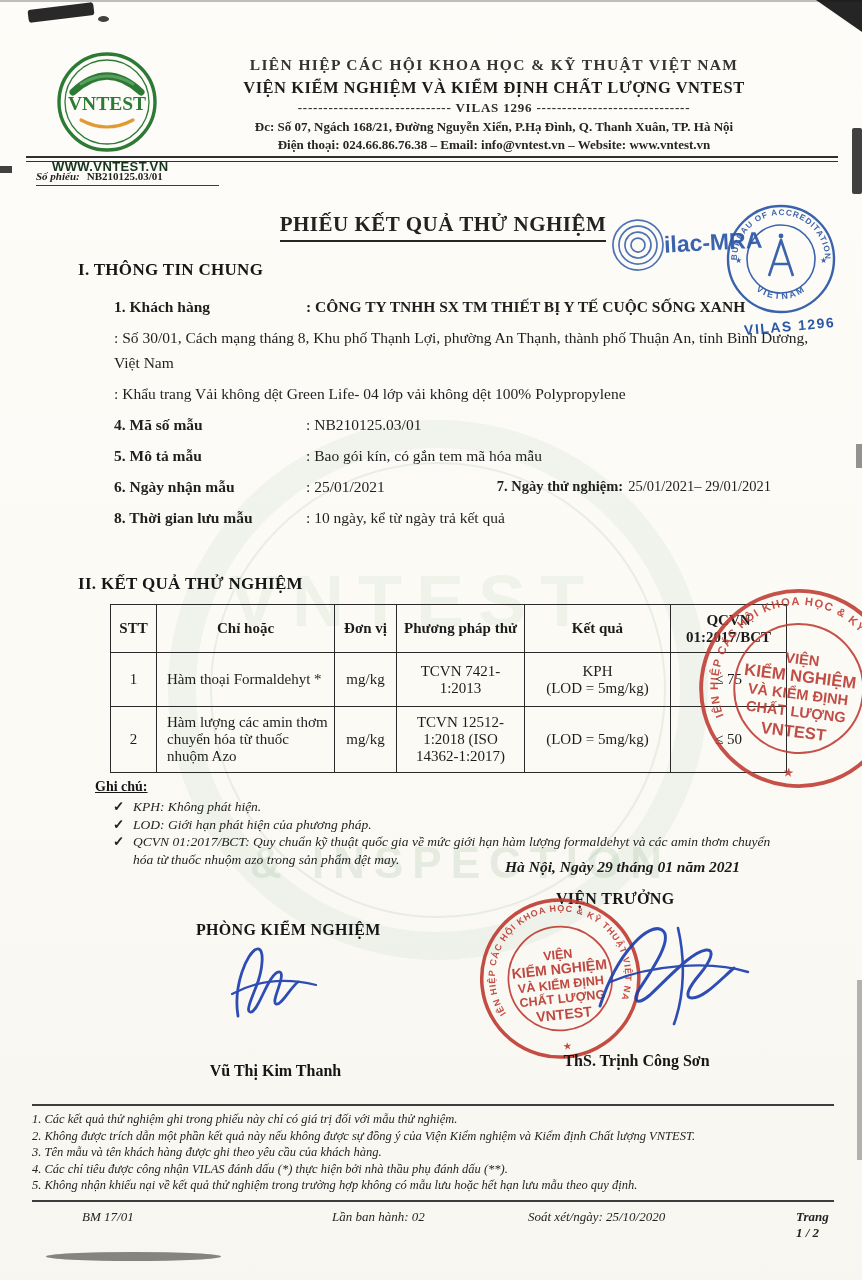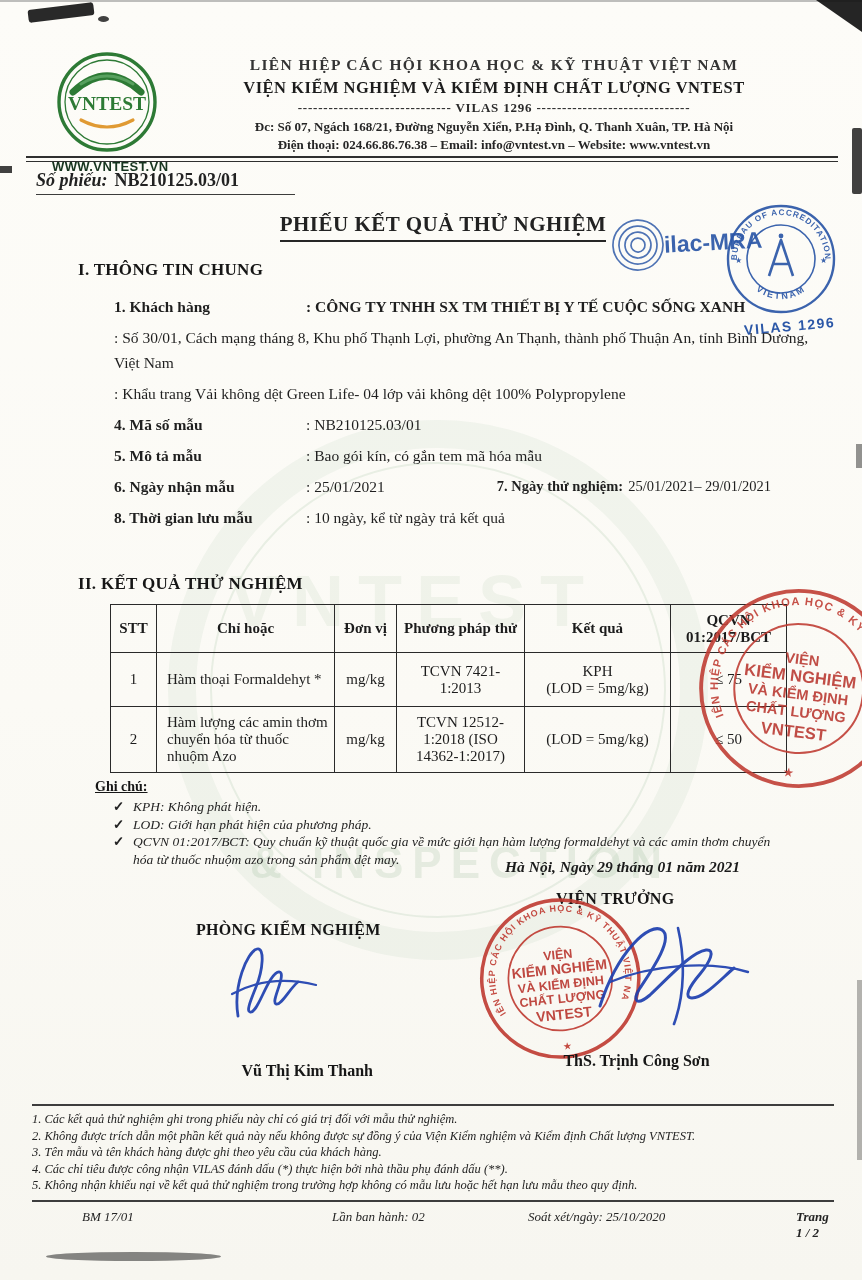--- a/index.html
+++ b/index.html
@@ -24,21 +24,21 @@
   .logo-caption { font-family:"Liberation Sans",sans-serif; font-size:13px; font-weight:bold;
     color:#17351f; letter-spacing:.4px; margin-top:1px; }
   .org-block { position:absolute; left:168px; top:56px; width:652px; text-align:center; z-index:2; }
   .org1 { font-size:15.5px; font-weight:bold; letter-spacing:1.4px; color:#343434; }
   .org2 { font-size:16.5px; font-weight:bold; letter-spacing:.5px; color:#1c1c1c; margin-top:4px; }
   .vilas-line { font-size:13px; font-weight:bold; margin-top:2px; letter-spacing:.8px; color:#2b2b2b; }
   .addr { font-size:13px; font-weight:bold; margin-top:3px; color:#262626; }
   .contact { font-size:13px; font-weight:bold; margin-top:2px; color:#262626; }
   .rule-double { position:absolute; left:26px; right:24px; top:156px; height:6px;
     border-top:2.6px solid #2f2f2f; border-bottom:1.4px solid #2f2f2f; z-index:2; }
-  .so-phieu { position:absolute; left:36px; top:170px; font-size:18px;
+  .so-phieu { position:absolute; left:36px; top:170px; font-size:11px;
     border-bottom:1.6px solid #3c3c3c; padding:0 56px 3px 0; z-index:2; }
   .so-phieu .lbl { font-style:italic; font-weight:bold; }
   .so-phieu .val { font-weight:bold; margin-left:7px; }
   .doc-title { position:absolute; top:212px; left:0; width:100%; text-align:center; z-index:2; }
   .doc-title span { display:inline-block; transform:translateX(12px); font-size:21px; font-weight:bold;
     letter-spacing:.5px; border-bottom:2px solid #262626; padding-bottom:3px; }
   
   .sec-heading { position:absolute; left:78px; font-size:17px; font-weight:bold; letter-spacing:.3px; z-index:2; color:#161616; }
   #sec1 { top:260px; } #sec2 { top:574px; }
   .info-list { position:absolute; left:114px; top:294px; width:700px; z-index:2; font-size:15.5px; line-height:25px; color:#1f1f1f; }
@@ -63,21 +63,21 @@
   .gc-head { font-weight:bold; font-size:14px; text-decoration:underline; margin-bottom:3px; color:#161616; }
   .note-row { display:flex; font-size:13.5px; font-style:italic; line-height:17.5px; margin-left:18px; color:#242424; }
   .check { width:20px; flex:0 0 20px; font-style:normal; font-weight:bold; }
   .note-text { flex:1; }
   
   .date-line { position:absolute; top:858px; left:505px; font-size:15.5px; font-style:italic; font-weight:bold; z-index:2; color:#1b1b1b; }
   .sig-title { position:absolute; font-size:16px; font-weight:bold; letter-spacing:.3px; z-index:2; color:#161616; }
   #sig-title-left { top:893px; left:196px;margin-top:28px; }
   #sig-title-right { top:890px; left:556px; }
   .sig-name { position:absolute; font-weight:bold; font-size:16px; text-align:center; z-index:4; color:#161616; }
-  #sig-name-left { top:1062px; left:178px; width:195px;text-align:right; }
+  #sig-name-left { top:1062px; left:178px; width:195px; }
   #sig-name-right { top:1052px; left:534px; width:205px; }
   
   #stamp-ilac { position:absolute; left:610px; top:206px; z-index:3; transform:rotate(-3deg); opacity:.92; }
   #stamp-boa  { position:absolute; left:724px; top:202px; z-index:3; opacity:.92; }
   #vilas-blue { position:absolute; left:744px; top:318px; color:#2b57a7; font-weight:bold; font-size:14px;
     font-family:"Liberation Sans",sans-serif; letter-spacing:1.5px; z-index:3; transform:rotate(-5deg); }
   #stamp-red-edge { position:absolute; left:696px; top:586px; z-index:3; opacity:.88; transform:rotate(7deg); }
   #stamp-red-sign { position:absolute; left:478px; top:896px; z-index:3; opacity:.9; transform:rotate(-6deg); }
   #sig-ink-left  { position:absolute; left:220px; top:936px; z-index:4; }
   #sig-ink-right { position:absolute; left:588px; top:910px; z-index:4; }

